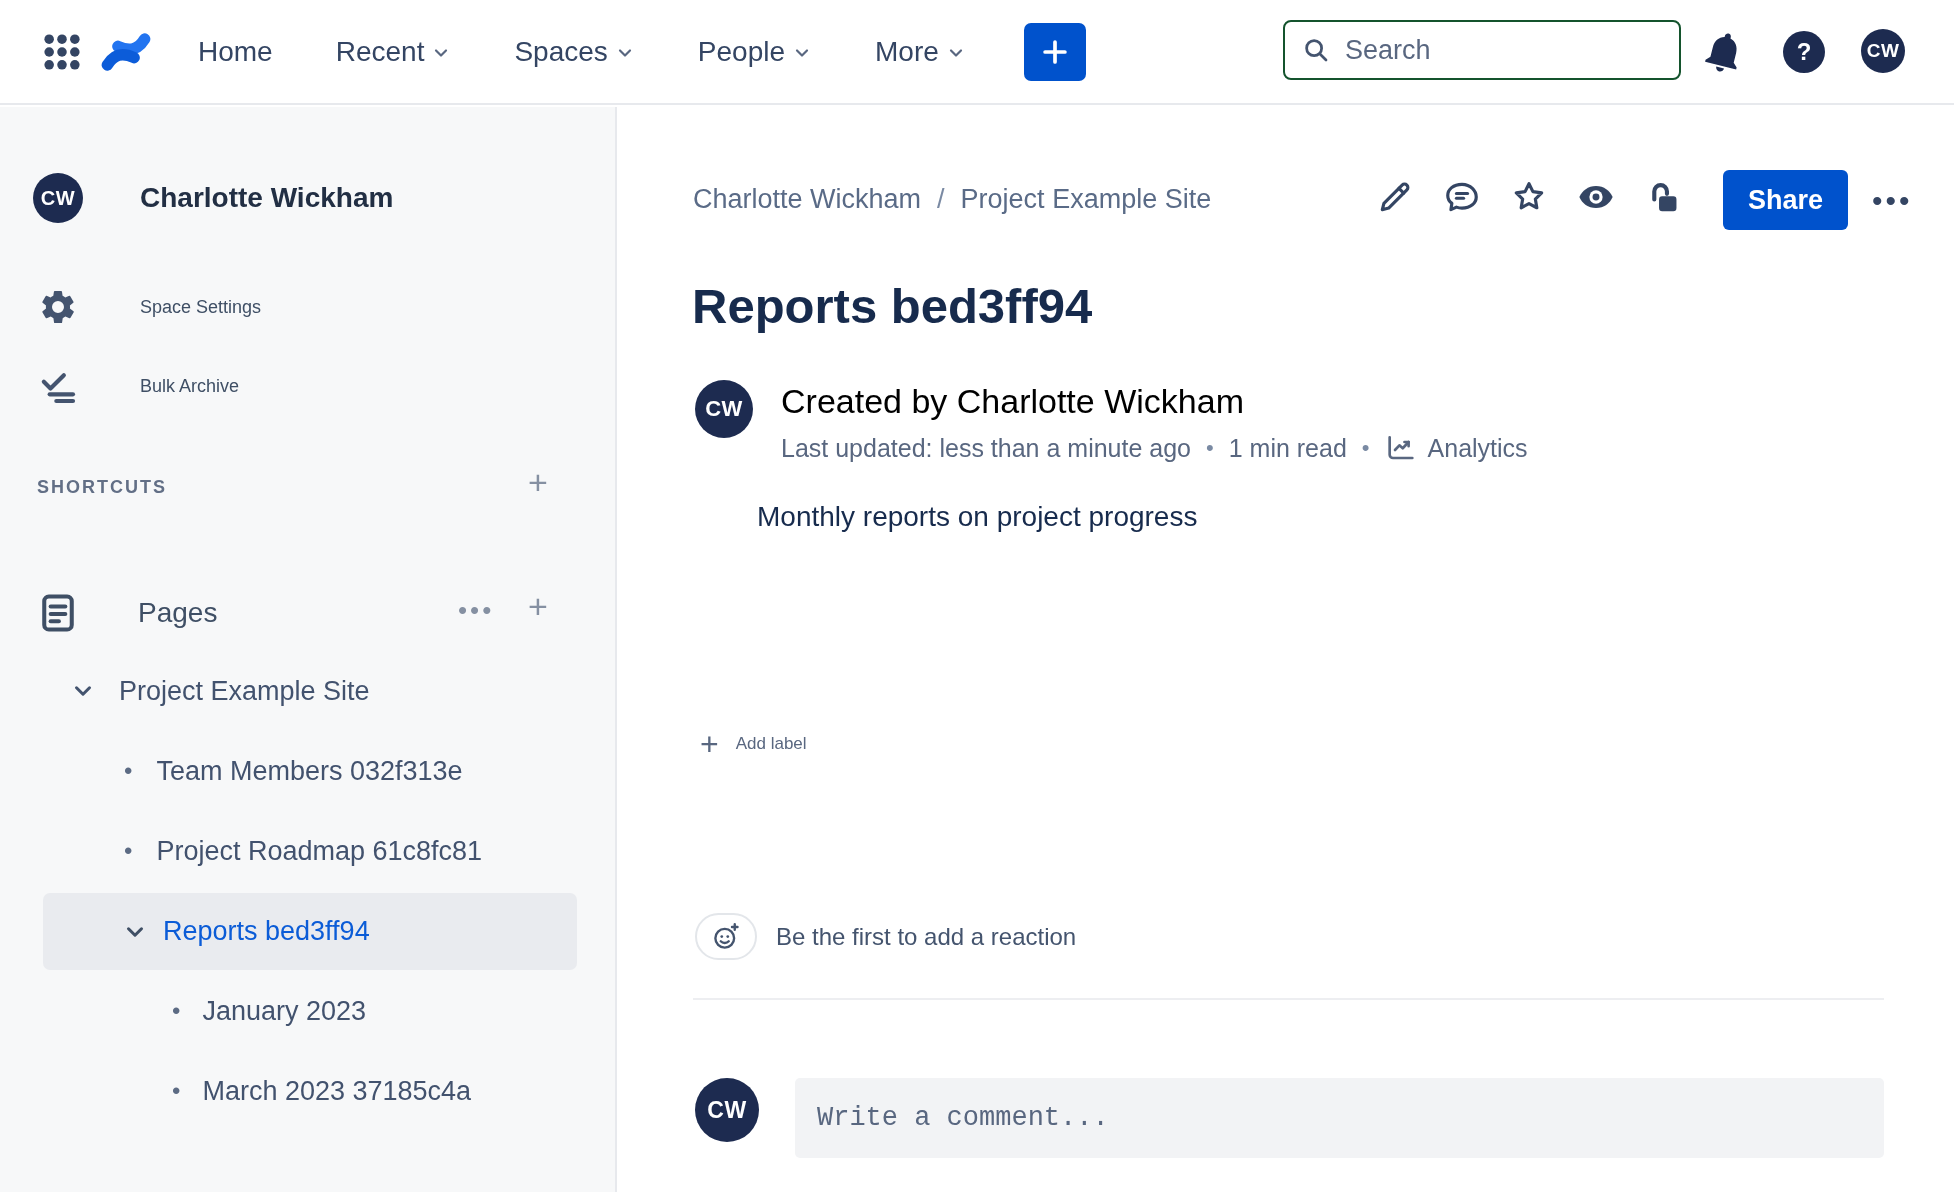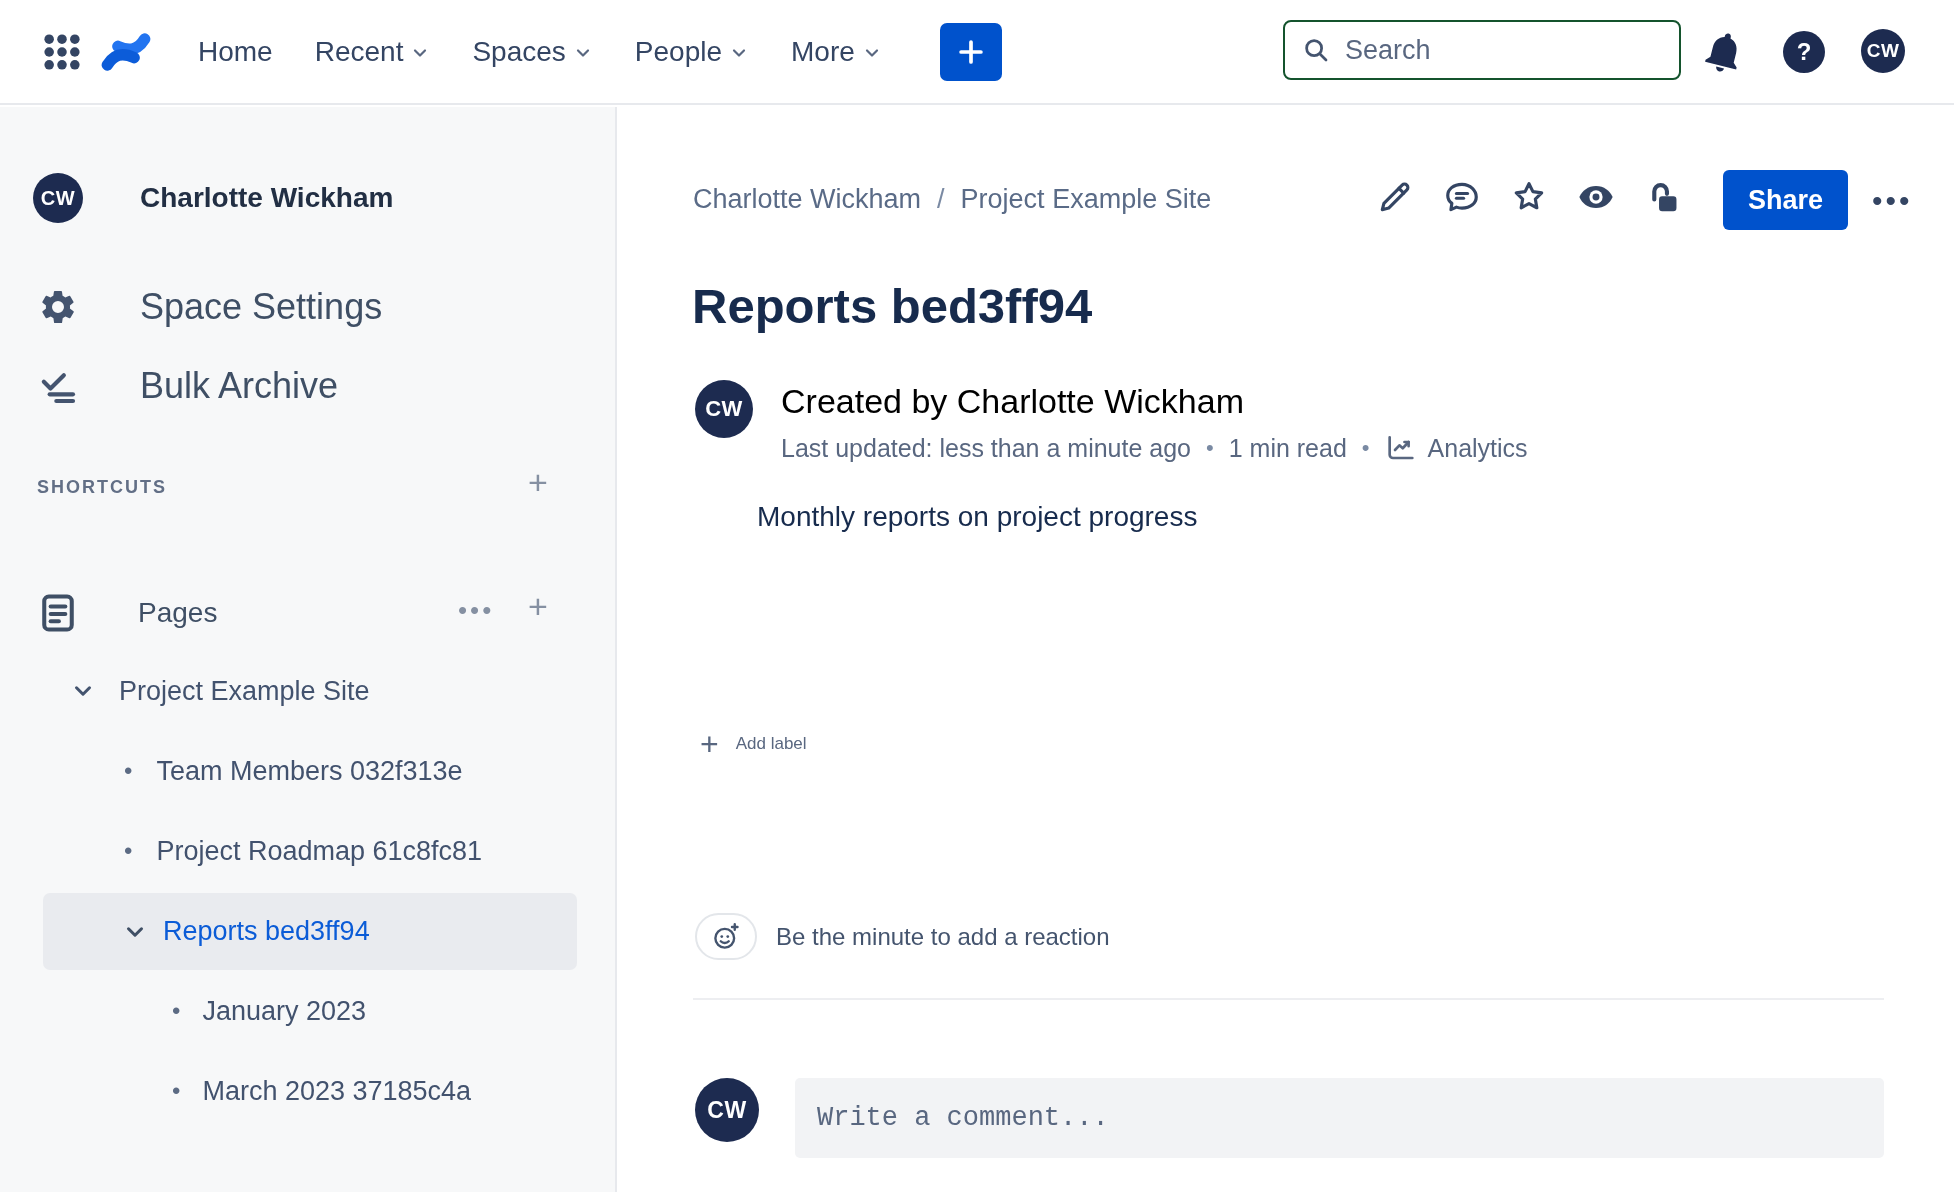--- a/index.html
+++ b/index.html
@@ -4,21 +4,21 @@
 <style>
   * { margin:0; padding:0; box-sizing:border-box; }
   html,body { background:#fff; font-family:"Liberation Sans", sans-serif; }
   .screen { position:relative; width:1954px; height:1192px; background:#fff; overflow:hidden; }
 
   
   .topbar { position:absolute; left:0; top:0; width:1954px; height:105px; background:#fff;
             border-bottom:2px solid #e7e9ed; display:flex; align-items:center; }
   .grid-btn { margin-left:38px; width:48px; height:48px; display:flex; align-items:center; justify-content:center; cursor:pointer; }
   .logo { margin-left:14px; width:52px; height:52px; display:flex; align-items:center; justify-content:center; }
-  .nav { display:flex; align-items:center; margin-left:46px; gap:42px; }
+  .nav { display:flex; align-items:center; margin-left:46px; gap:63px; }
   .nav-item { display:flex; align-items:center; gap:7px; font-size:28px; font-weight:500; color:#344563; cursor:pointer; }
   .chev { width:20px; height:20px; color:#596780; margin-top:3px; }
   .create-btn { margin-left:58px; width:62px; height:58px; background:#0052cc; border-radius:7px;
                 display:flex; align-items:center; justify-content:center; cursor:pointer; }
   .searchbox { position:absolute; left:1283px; top:20px; width:398px; height:60px; background:#fff;
                border:2px solid #14532d; border-radius:8px; display:flex; align-items:center; }
   .searchbox .mag { margin-left:16px; width:30px; height:30px; color:#44546f; }
   .searchbox .ph { margin-left:14px; font-size:27px; color:#596780; }
   .bell { position:absolute; left:1700px; top:28px; width:48px; height:48px; color:#1d2b50; }
   .help { position:absolute; left:1783px; top:31px; width:42px; height:42px; border-radius:50%; background:#1d2b50;
@@ -28,21 +28,21 @@
   .avatar.top { position:absolute; left:1861px; top:29px; width:44px; height:44px; font-size:19px; cursor:pointer; }
 
   
   .sidebar { position:absolute; left:0; top:107px; width:617px; height:1085px; background:#f7f8f9;
              border-right:2px solid #e7e9ed; }
   .sb-row { position:absolute; left:0; width:100%; display:flex; align-items:center; }
   .sb-profile { top:59px; height:64px; }
   .sb-profile .avatar { margin-left:33px; width:50px; height:50px; font-size:20px; }
   .sb-profile .name { margin-left:57px; font-size:28px; font-weight:bold; color:#222f44; }
   .sb-menu-icon { margin-left:38px; width:40px; height:40px; color:#44546f; flex:none; }
-  .sb-menu-label { margin-left:62px; font-size:36px; color:#3f4f65; }
+  .sb-menu-label { margin-left:62px; font-size:18px; color:#3f4f65; }
   .row-settings { top:172px; height:56px; cursor:pointer; }
   .row-archive { top:251px; height:56px; cursor:pointer; }
   .sb-shortcuts { top:360px; height:40px; }
   .sb-shortcuts .hdr { margin-left:37px; font-size:18px; font-weight:bold; letter-spacing:2px; color:#626f86; }
   .icon-plus { color:#8590a2; font-size:34px; font-weight:300; line-height:1; cursor:pointer; }
   .sb-shortcuts .icon-plus { position:absolute; left:528px; top:-2px; }
   .sb-pages { top:478px; height:56px; }
   .sb-pages .doc { margin-left:36px; width:44px; height:44px; color:#3f4f65; flex:none; }
   .sb-pages .lbl { margin-left:58px; font-size:28px; color:#3f4f65; }
   .sb-pages .dots { position:absolute; left:458px; top:10px; color:#8590a2; font-size:26px; letter-spacing:3px; cursor:pointer; }
@@ -317,21 +317,21 @@
   <div class="reaction-row">
     <div class="reaction-pill">
       <svg viewBox="0 0 24 24" fill="none" stroke="currentColor" stroke-width="1.9" stroke-linecap="round">
         <circle cx="11" cy="13" r="7.5"></circle>
         <circle cx="8.6" cy="11.6" r="1.1" fill="currentColor" stroke="none"></circle>
         <circle cx="13.4" cy="11.6" r="1.1" fill="currentColor" stroke="none"></circle>
         <path d="M7.8 15.4 a4.4 4.4 0 0 0 6.4 0"></path>
         <path d="M19 1.8 V6.2 M16.8 4 H21.2"></path>
       </svg>
     </div>
-    <span class="reaction-text">Be the minute to add a reaction</span>
+    <span class="reaction-text">Be the first to add a reaction</span>
   </div>
 
   <div class="divider"></div>
 
   <div class="comment-row">
     <div class="avatar">CW</div>
     <div class="comment-box">
       <span class="ph">Write a comment...</span>
     </div>
   </div>

